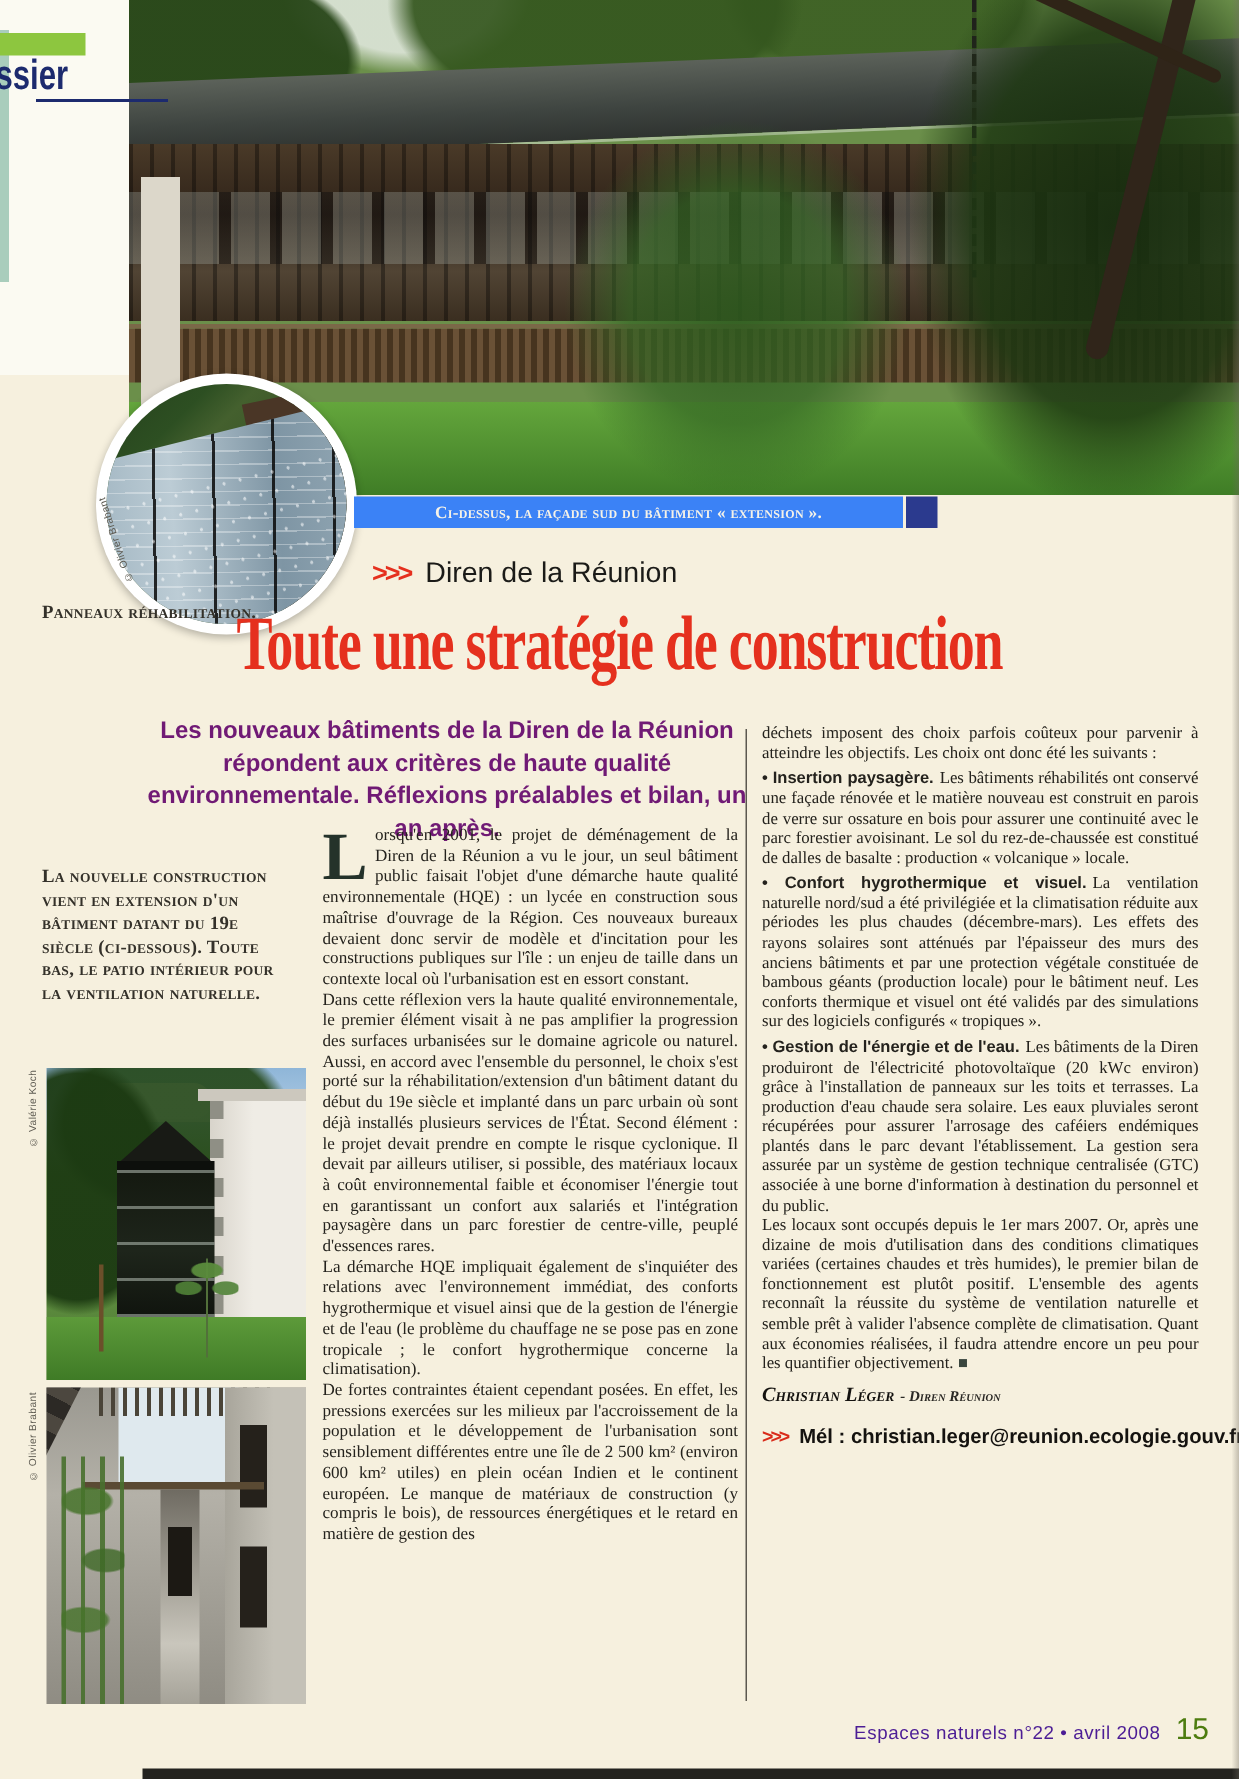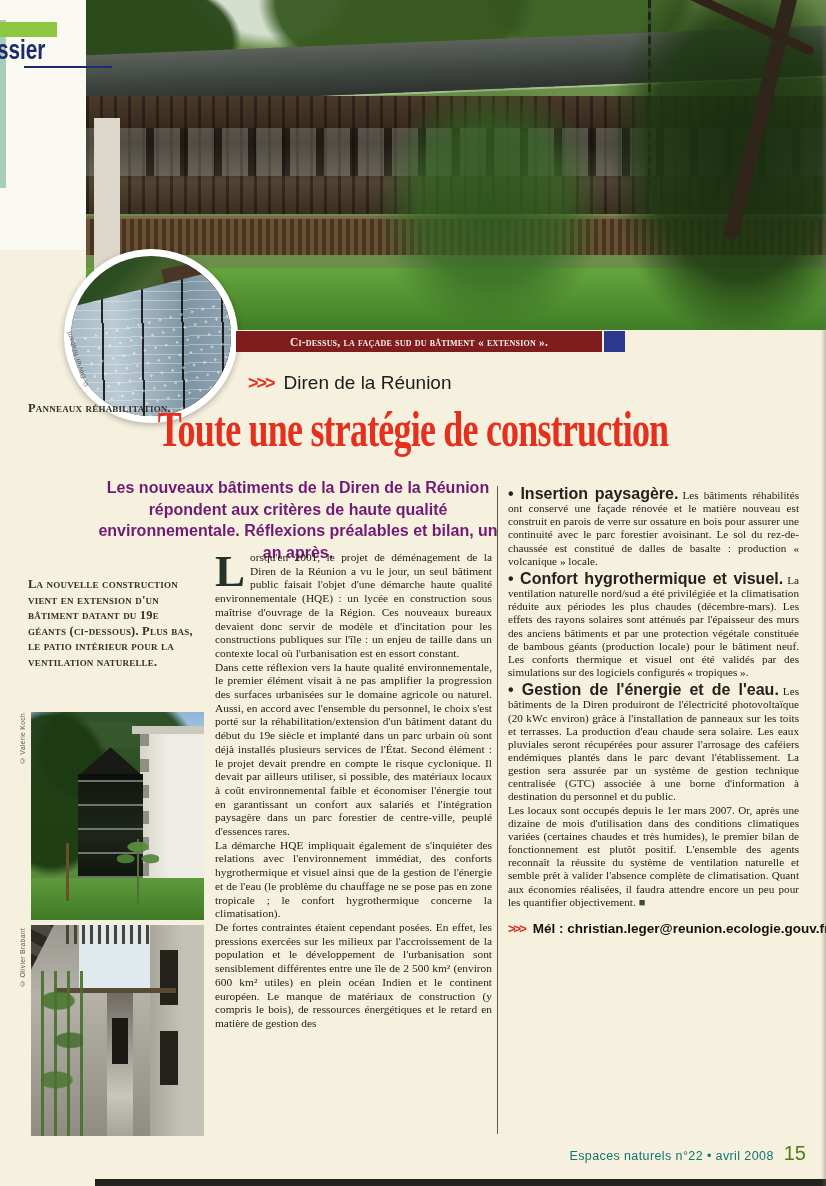--- a/index.html
+++ b/index.html
@@ -71,21 +71,21 @@
   .circle-dots{left:-35px;top:60px;width:240px;height:120px;position:absolute;transform:rotate(-14deg);
     opacity:.55;background-image:radial-gradient(circle 1.2px,#fff 90%,rgba(0,0,0,0) 100%);
     background-size:11px 13px;}
 
   
   .credit{font-family:"Liberation Sans",sans-serif;font-size:6.8px;color:#5E5B52;
     writing-mode:vertical-rl;transform:rotate(180deg);letter-spacing:.3px;}
   .credit-circle{left:74px;top:330px;transform:rotate(162deg);}
 
   
-  .caption-bar{left:236px;top:331px;width:366px;height:21px;background:#7f1d1d;
+  .caption-bar{left:236px;top:331px;width:366px;height:21px;background:#3b82f6;
     display:flex;align-items:center;justify-content:center;}
   .caption-bar span{color:#F5F2E8;font-variant:small-caps;font-weight:bold;
     font-size:11.5px;letter-spacing:.2px;}
   .caption-end{left:604px;top:331px;width:21px;height:21px;background:#2B3A8E;}
 
   
   .kicker{left:248px;top:372px;font-family:"Liberation Sans",sans-serif;font-size:19px;color:#1B1B18;}
   .kicker .chev{color:#E5301E;font-weight:bold;letter-spacing:-2px;margin-right:10px;font-size:18px;}
   .page-title{left:0;right:0;top:399px;text-align:center;color:#E5301E;
     font-family:"Liberation Serif",serif;font-weight:bold;font-size:45px;letter-spacing:-1px;
@@ -151,35 +151,35 @@
     repeating-linear-gradient(90deg,rgba(72,112,46,.9) 0 3px,rgba(0,0,0,0) 3px 13px);}
 
   
   .col-rule{left:497px;top:486px;width:1px;height:648px;background:rgba(40,38,32,.75);}
   .col{position:absolute;text-align:justify;color:#24221D;}
   .col1{left:215px;top:551px;width:277px;font-size:11.4px;line-height:13.7px;}
   .col2{left:508px;top:483px;width:291px;font-size:11.2px;line-height:13.15px;}
   .col p{margin:0;}
   .col p.sp{margin-top:0;}
   .bullet{margin-top:4px !important;}
-  .bullet b{font-family:"Liberation Sans",sans-serif;font-size:16px;margin-right:4px;}
+  .bullet b{font-family:"Liberation Sans",sans-serif;font-size:11px;margin-right:4px;}
   .dropcap{float:left;font-size:45px;line-height:37px;height:39px;margin:2px 5px 0 0;
     font-weight:bold;color:#24322A;}
   .end-mark{color:#3A463E;font-size:11px;margin-left:3px;}
   .byline{margin-top:7px;font-weight:bold;font-style:italic;font-variant:small-caps;}
   .byline .nm{font-size:13.5px;color:#14120F;}
   .byline .org{font-size:10px;color:#2A2824;margin-left:4px;}
   .contact{margin-top:13px;font-family:"Liberation Sans",sans-serif;font-weight:bold;
     font-size:13.5px;color:#14120F;white-space:nowrap;}
   .contact .chev{color:#D92B1A;letter-spacing:-2px;margin-right:8px;font-size:13px;}
 
   
   .footer{left:540px;top:1142px;width:266px;display:flex;align-items:baseline;
     justify-content:flex-end;gap:10px;font-family:"Liberation Sans",sans-serif;}
-  .footer .journal{font-size:12.5px;color:#0f766e;letter-spacing:.4px;}
+  .footer .journal{font-size:12.5px;color:#4c1d95;letter-spacing:.4px;}
   .footer .pageno{font-size:20px;color:#4d7c0f;}
 </style>
 </head>
 <body>
 
 <div class="abs margin-white"></div>
 <div class="abs teal-strip"></div>
 
 <div class="abs hero-photo">
   <div class="hero-trees"></div>
@@ -214,21 +214,21 @@
 </div>
 <div class="abs caption-end"></div>
 
 <div class="abs kicker">
   <span class="chev">&gt;&gt;&gt;</span><span>Diren de la Réunion</span>
 </div>
 <div class="abs page-title">Toute une stratégie de construction</div>
 <div class="abs standfirst">Les nouveaux bâtiments de la Diren de la Réunion répondent aux critères de haute qualité environnementale. Réflexions préalables et bilan, un an après.</div>
 
 <div class="abs side-cap side-cap-1">Panneaux réhabilitation.</div>
-<div class="abs side-cap side-cap-2">La nouvelle construction vient en extension d'un bâtiment datant du 19e géants (ci-dessous). Plus bas, le patio intérieur pour la ventilation naturelle.</div>
+<div class="abs side-cap side-cap-2">La nouvelle construction vient en extension d'un bâtiment datant du 19e siècle (ci-dessous). Toute bas, le patio intérieur pour la ventilation naturelle.</div>
 
 <div class="abs photo1">
   <div class="p1-cloud"></div>
   <div class="p1-trees"></div>
   <div class="p1-bldg">
     <div class="p1-quoins"></div>
     <div class="p1-cornice"></div>
   </div>
   <div class="p1-roofpeak"></div>
   <div class="p1-glass"></div>
@@ -256,24 +256,28 @@
 <div class="abs col-rule"></div>
 
 <div class="col col1">
   <p><span class="dropcap">L</span><span>orsqu'en 2001, le projet de déménagement de la Diren de la Réunion a vu le jour, un seul bâtiment public faisait l'objet d'une démarche haute qualité environnementale (HQE) : un lycée en construction sous maîtrise d'ouvrage de la Région. Ces nouveaux bureaux devaient donc servir de modèle et d'incitation pour les constructions publiques sur l'île : un enjeu de taille dans un contexte local où l'urbanisation est en essort constant.</span></p>
   <p class="sp">Dans cette réflexion vers la haute qualité environnementale, le premier élément visait à ne pas amplifier la progression des surfaces urbanisées sur le domaine agricole ou naturel. Aussi, en accord avec l'ensemble du personnel, le choix s'est porté sur la réhabilitation/extension d'un bâtiment datant du début du 19e siècle et implanté dans un parc urbain où sont déjà installés plusieurs services de l'État. Second élément : le projet devait prendre en compte le risque cyclonique. Il devait par ailleurs utiliser, si possible, des matériaux locaux à coût environnemental faible et économiser l'énergie tout en garantissant un confort aux salariés et l'intégration paysagère dans un parc forestier de centre-ville, peuplé d'essences rares.</p>
   <p class="sp">La démarche HQE impliquait également de s'inquiéter des relations avec l'environnement immédiat, des conforts hygrothermique et visuel ainsi que de la gestion de l'énergie et de l'eau (le problème du chauffage ne se pose pas en zone tropicale ; le confort hygrothermique concerne la climatisation).</p>
   <p class="sp">De fortes contraintes étaient cependant posées. En effet, les pressions exercées sur les milieux par l'accroissement de la population et le développement de l'urbanisation sont sensiblement différentes entre une île de 2 500 km² (environ 600 km² utiles) en plein océan Indien et le continent européen. Le manque de matériaux de construction (y compris le bois), de ressources énergétiques et le retard en matière de gestion des</p>
 </div>
 
 <div class="col col2">
+  <p>déchets imposent des choix parfois coûteux pour parvenir à atteindre les objectifs. Les choix ont donc été les suivants :</p>
   <p class="bullet"><b>• Insertion paysagère.</b><span>Les bâtiments réhabilités ont conservé une façade rénovée et le matière nouveau est construit en parois de verre sur ossature en bois pour assurer une continuité avec le parc forestier avoisinant. Le sol du rez-de-chaussée est constitué de dalles de basalte : production « volcanique » locale.</span></p>
   <p class="bullet"><b>• Confort hygrothermique et visuel.</b><span>La ventilation naturelle nord/sud a été privilégiée et la climatisation réduite aux périodes les plus chaudes (décembre-mars). Les effets des rayons solaires sont atténués par l'épaisseur des murs des anciens bâtiments et par une protection végétale constituée de bambous géants (production locale) pour le bâtiment neuf. Les conforts thermique et visuel ont été validés par des simulations sur des logiciels configurés « tropiques ».</span></p>
   <p class="bullet"><b>• Gestion de l'énergie et de l'eau.</b><span>Les bâtiments de la Diren produiront de l'électricité photovoltaïque (20 kWc environ) grâce à l'installation de panneaux sur les toits et terrasses. La production d'eau chaude sera solaire. Les eaux pluviales seront récupérées pour assurer l'arrosage des caféiers endémiques plantés dans le parc devant l'établissement. La gestion sera assurée par un système de gestion technique centralisée (GTC) associée à une borne d'information à destination du personnel et du public.</span></p>
   <p class="sp"><span>Les locaux sont occupés depuis le 1er mars 2007. Or, après une dizaine de mois d'utilisation dans des conditions climatiques variées (certaines chaudes et très humides), le premier bilan de fonctionnement est plutôt positif. L'ensemble des agents reconnaît la réussite du système de ventilation naturelle et semble prêt à valider l'absence complète de climatisation. Quant aux économies réalisées, il faudra attendre encore un peu pour les quantifier objectivement.</span><span class="end-mark">■</span></p>
+  <div class="byline">
+    <span class="nm">Christian Léger</span><span class="org">- Diren Réunion</span>
+  </div>
   <div class="contact">
     <span class="chev">&gt;&gt;&gt;</span><span>Mél :</span>
     <span>christian.leger@reunion.ecologie.gouv.fr</span>
   </div>
 </div>
 
 <div class="abs footer">
   <span class="journal">Espaces naturels n°22 • avril 2008</span>
   <span class="pageno">15</span>
 </div>

